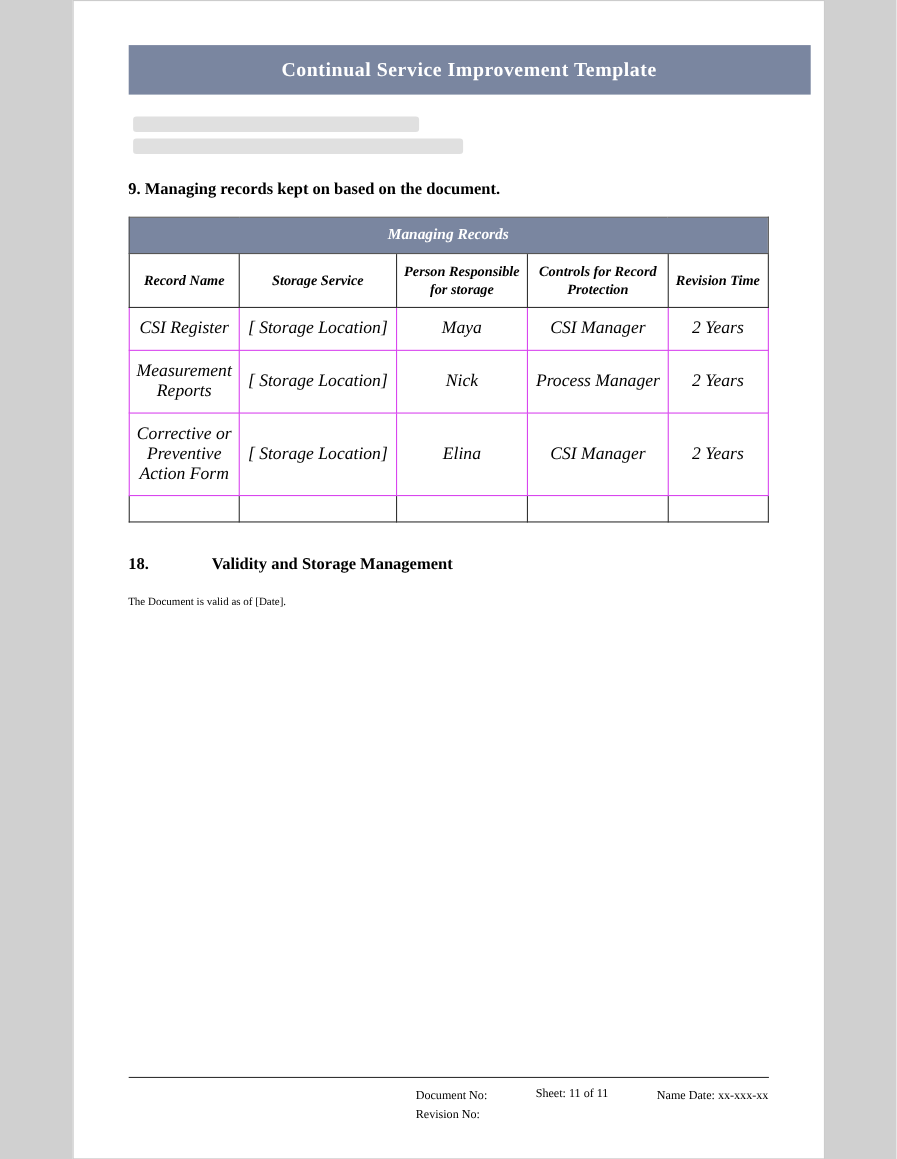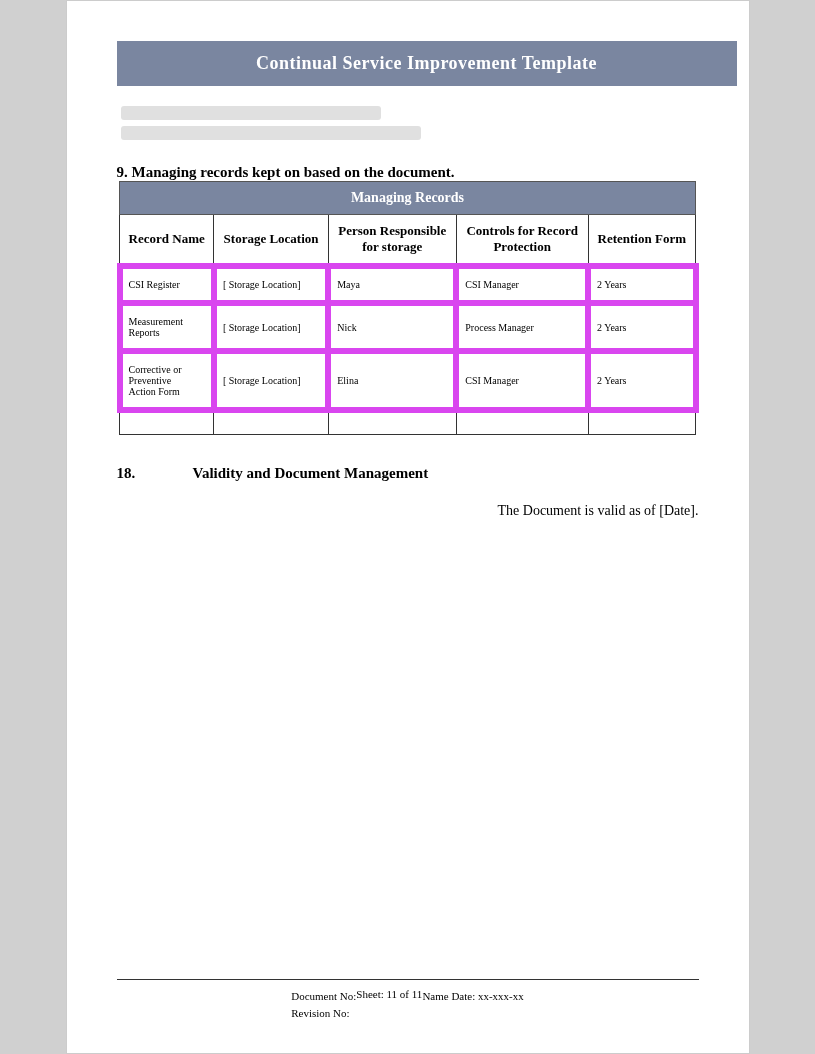--- a/index.html
+++ b/index.html
@@ -58,29 +58,30 @@
     }
 
     .blurred-section {
       margin-bottom: 24px;
       margin-left: 4px;
     }
 
     .section-heading {
       font-size: 15px;
       font-weight: bold;
-      margin-bottom: 0;
+      margin-bottom: 16px;
       margin-top: 10px;
     }
 
     .table-container {
       width: 100%;
       border-collapse: collapse;
       margin-bottom: 30px;
       border: 1px solid #333333;
+      font-style: italic;
     }
 
     .table-title-row td {
       background: #7a86a0;
       color: #ffffff;
       font-weight: bold;
       text-align: center;
       font-size: 14px;
       padding: 8px 10px;
       border: 1px solid #555;
@@ -90,61 +91,61 @@
       border: 1px solid #333333;
       font-weight: bold;
       font-size: 13px;
       text-align: center;
       padding: 8px 6px;
       vertical-align: middle;
       background: #ffffff;
     }
 
     .table-data-row td {
-      border: 6px solid #d946ef;
-      font-size: 10px;
-      text-align: left;
+      border: 1px solid #d946ef;
+      font-size: 16px;
+      text-align: center;
       padding: 10px 6px;
       vertical-align: middle;
     }
 
     .table-empty-row td {
       border: 1px solid #333333;
       height: 24px;
     }
 
     .section-10-heading {
       font-size: 15px;
       font-weight: bold;
       margin-bottom: 18px;
       margin-top: 10px;
     }
 
     .body-text {
-      font-size: 14px;
+      font-size: 10px;
       line-height: 1.5;
       margin-bottom: 14px;
-      text-align: right;
     }
 
     .footer {
       position: absolute;
       bottom: 30px;
       left: 50px;
       right: 50px;
     }
 
     .footer-line {
       border-top: 1px solid #333333;
       margin-bottom: 8px;
     }
 
     .footer-content {
       display: flex;
-      justify-content: center;
+      justify-content: flex-end;
+      gap: 44px;
     }
 
     .footer-left {
       font-size: 11px;
       line-height: 1.6;
     }
 
     .footer-center {
       font-size: 11px;
       text-align: center;
@@ -173,24 +174,24 @@
 
   <p class="section-heading">9.  Managing records kept on based on the document.</p>
 
   <table class="table-container">
     <tbody>
         <tr class="table-title-row">
       <td colspan="5">Managing Records</td>
     </tr>
     <tr class="table-header-row">
       <th>Record Name</th>
-      <th>Storage Location</th>
+      <th>Storage Service</th>
       <th>Person Responsible<br>for storage</th>
       <th>Controls for Record<br>Protection</th>
-      <th>Retention Form</th>
+      <th>Revision Time</th>
     </tr>
     <tr class="table-data-row">
       <td>CSI Register</td>
       <td>[ Storage Location]</td>
       <td>Maya</td>
       <td>CSI Manager</td>
       <td>2 Years</td>
     </tr>
     <tr class="table-data-row">
       <td>Measurement<br>Reports</td>
@@ -212,21 +213,21 @@
       <td></td>
       <td></td>
       <td></td>
     </tr>
   </tbody>
     </table>
 
   <p class="section-10-heading">
     <span>18.</span>
     <span style="display:inline-block; width:50px;"></span>
-    <span>Validity and Document Management</span>
+    <span>Validity and Storage Management</span>
   </p>
 
   <p class="body-text">The Document is valid as of [Date].</p>
 
   <div class="footer">
     <div class="footer-line"></div>
     <div class="footer-content">
       <div class="footer-left">
         <div>Document No:</div>
         <div>Revision No:</div>

